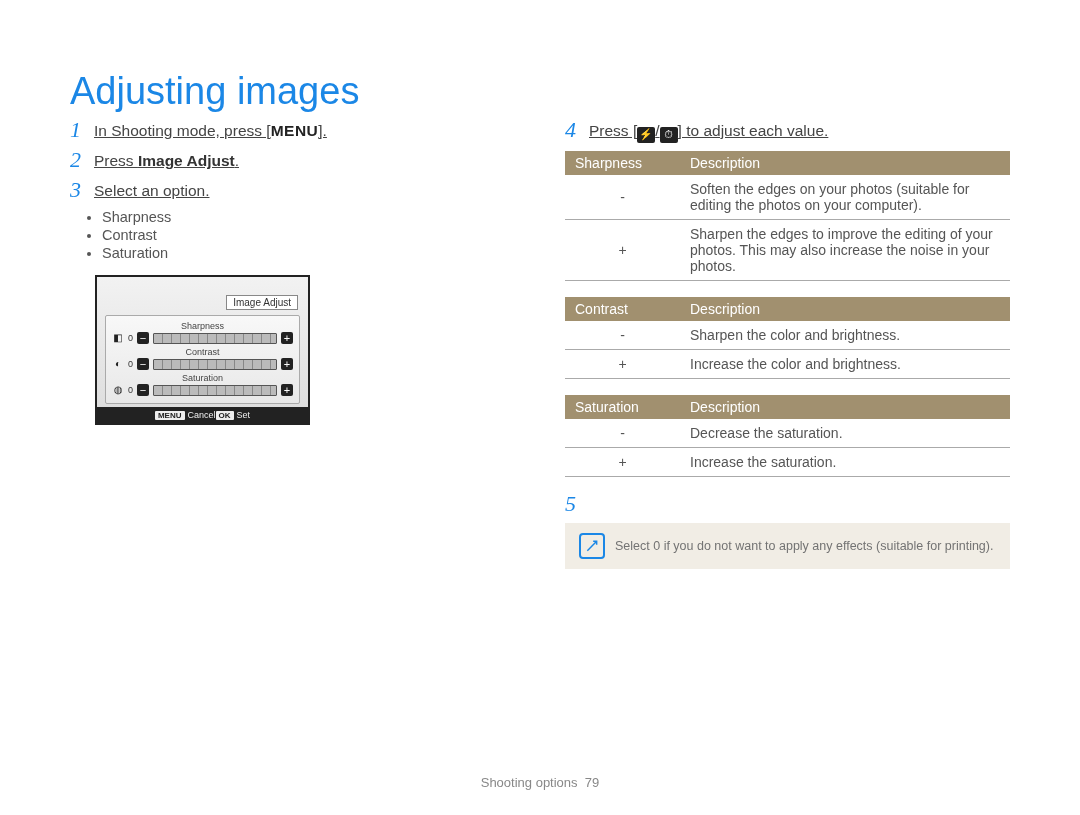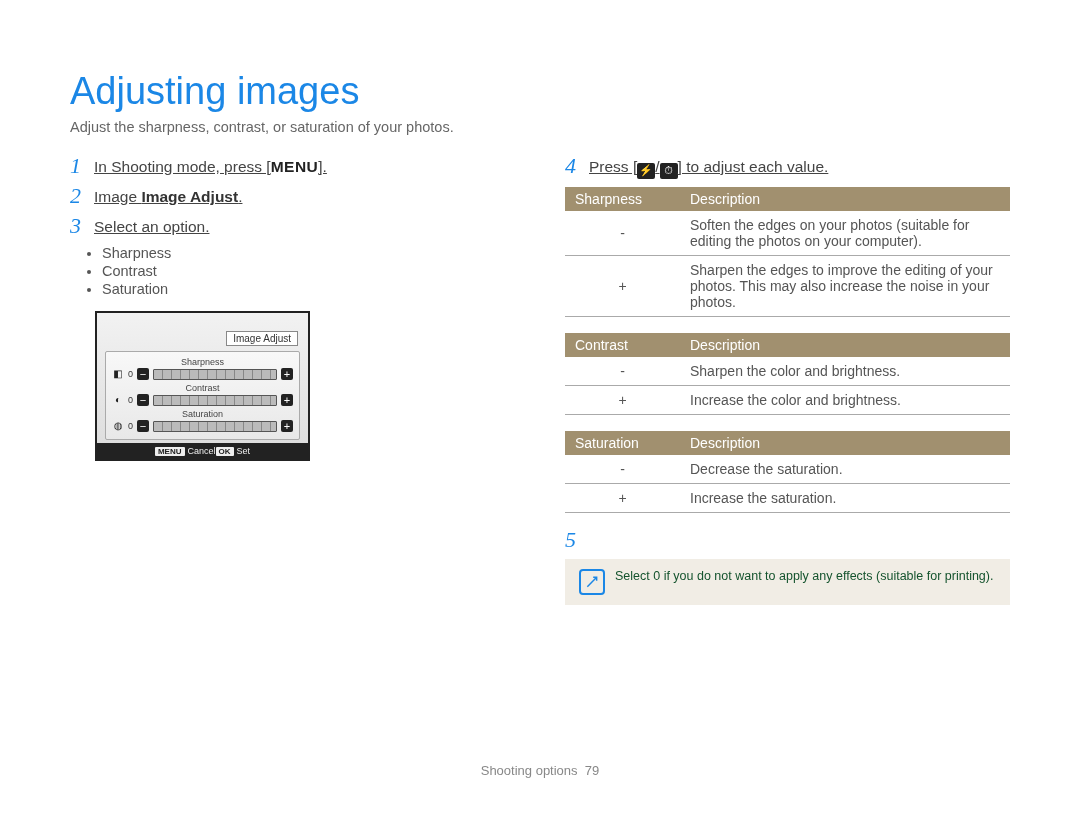--- a/index.html
+++ b/index.html
@@ -173,23 +173,24 @@
     vertical-align: middle;
     color:#555;
   }
   table.desc td:first-child { text-align: center; width:95px;}
 
   
   .note {
     background: #f1ede5;
     padding: 10px 14px;
     display: flex;
+    align-items: center;
     gap: 10px;
     font-size: 12.5px;
-    color:#14532d;
+    color:#737373;
   }
   .note-icon {
     width: 22px;
     height: 22px;
     border: 2px solid #1b87e6;
     border-radius: 4px;
     display:flex;
     align-items:center;
     justify-content:center;
     flex-shrink:0;
@@ -219,47 +220,46 @@
     border-radius:2px;
     font-size:11px;
     vertical-align:-2px;
   }
 
   .footer{
     text-align:center;
     font-size:13px;
     color:#888;
     position:absolute;
-    bottom:37px;
+    bottom:25px;
     width:1080px;
   }
 </style>
 </head>
 <body>
 
 <div class="page">
 
   <h1>Adjusting images</h1>
-  <div class="subtitle">Adjust the sharpness, contrast, or saturation of your photos.</div>
 
   <div class="columns">
 
     <div class="col">
 
       <div class="step">
         <div class="step-num">1</div>
         <div class="step-text">
           <span>In Shooting mode, press [</span><span class="menu-key">MENU</span><span>].</span>
         </div>
       </div>
 
       <div class="step">
         <div class="step-num">2</div>
         <div class="step-text">
-          <span>Image </span><span class="bold">Image Adjust</span><span>.</span>
+          <span>Press </span><span class="bold">Image Adjust</span><span>.</span>
         </div>
       </div>
 
       <div class="step">
         <div class="step-num">3</div>
         <div class="step-text">Select an option.</div>
       </div>
 
       <ul class="step-bullets">
         <li>Sharpness</li>

